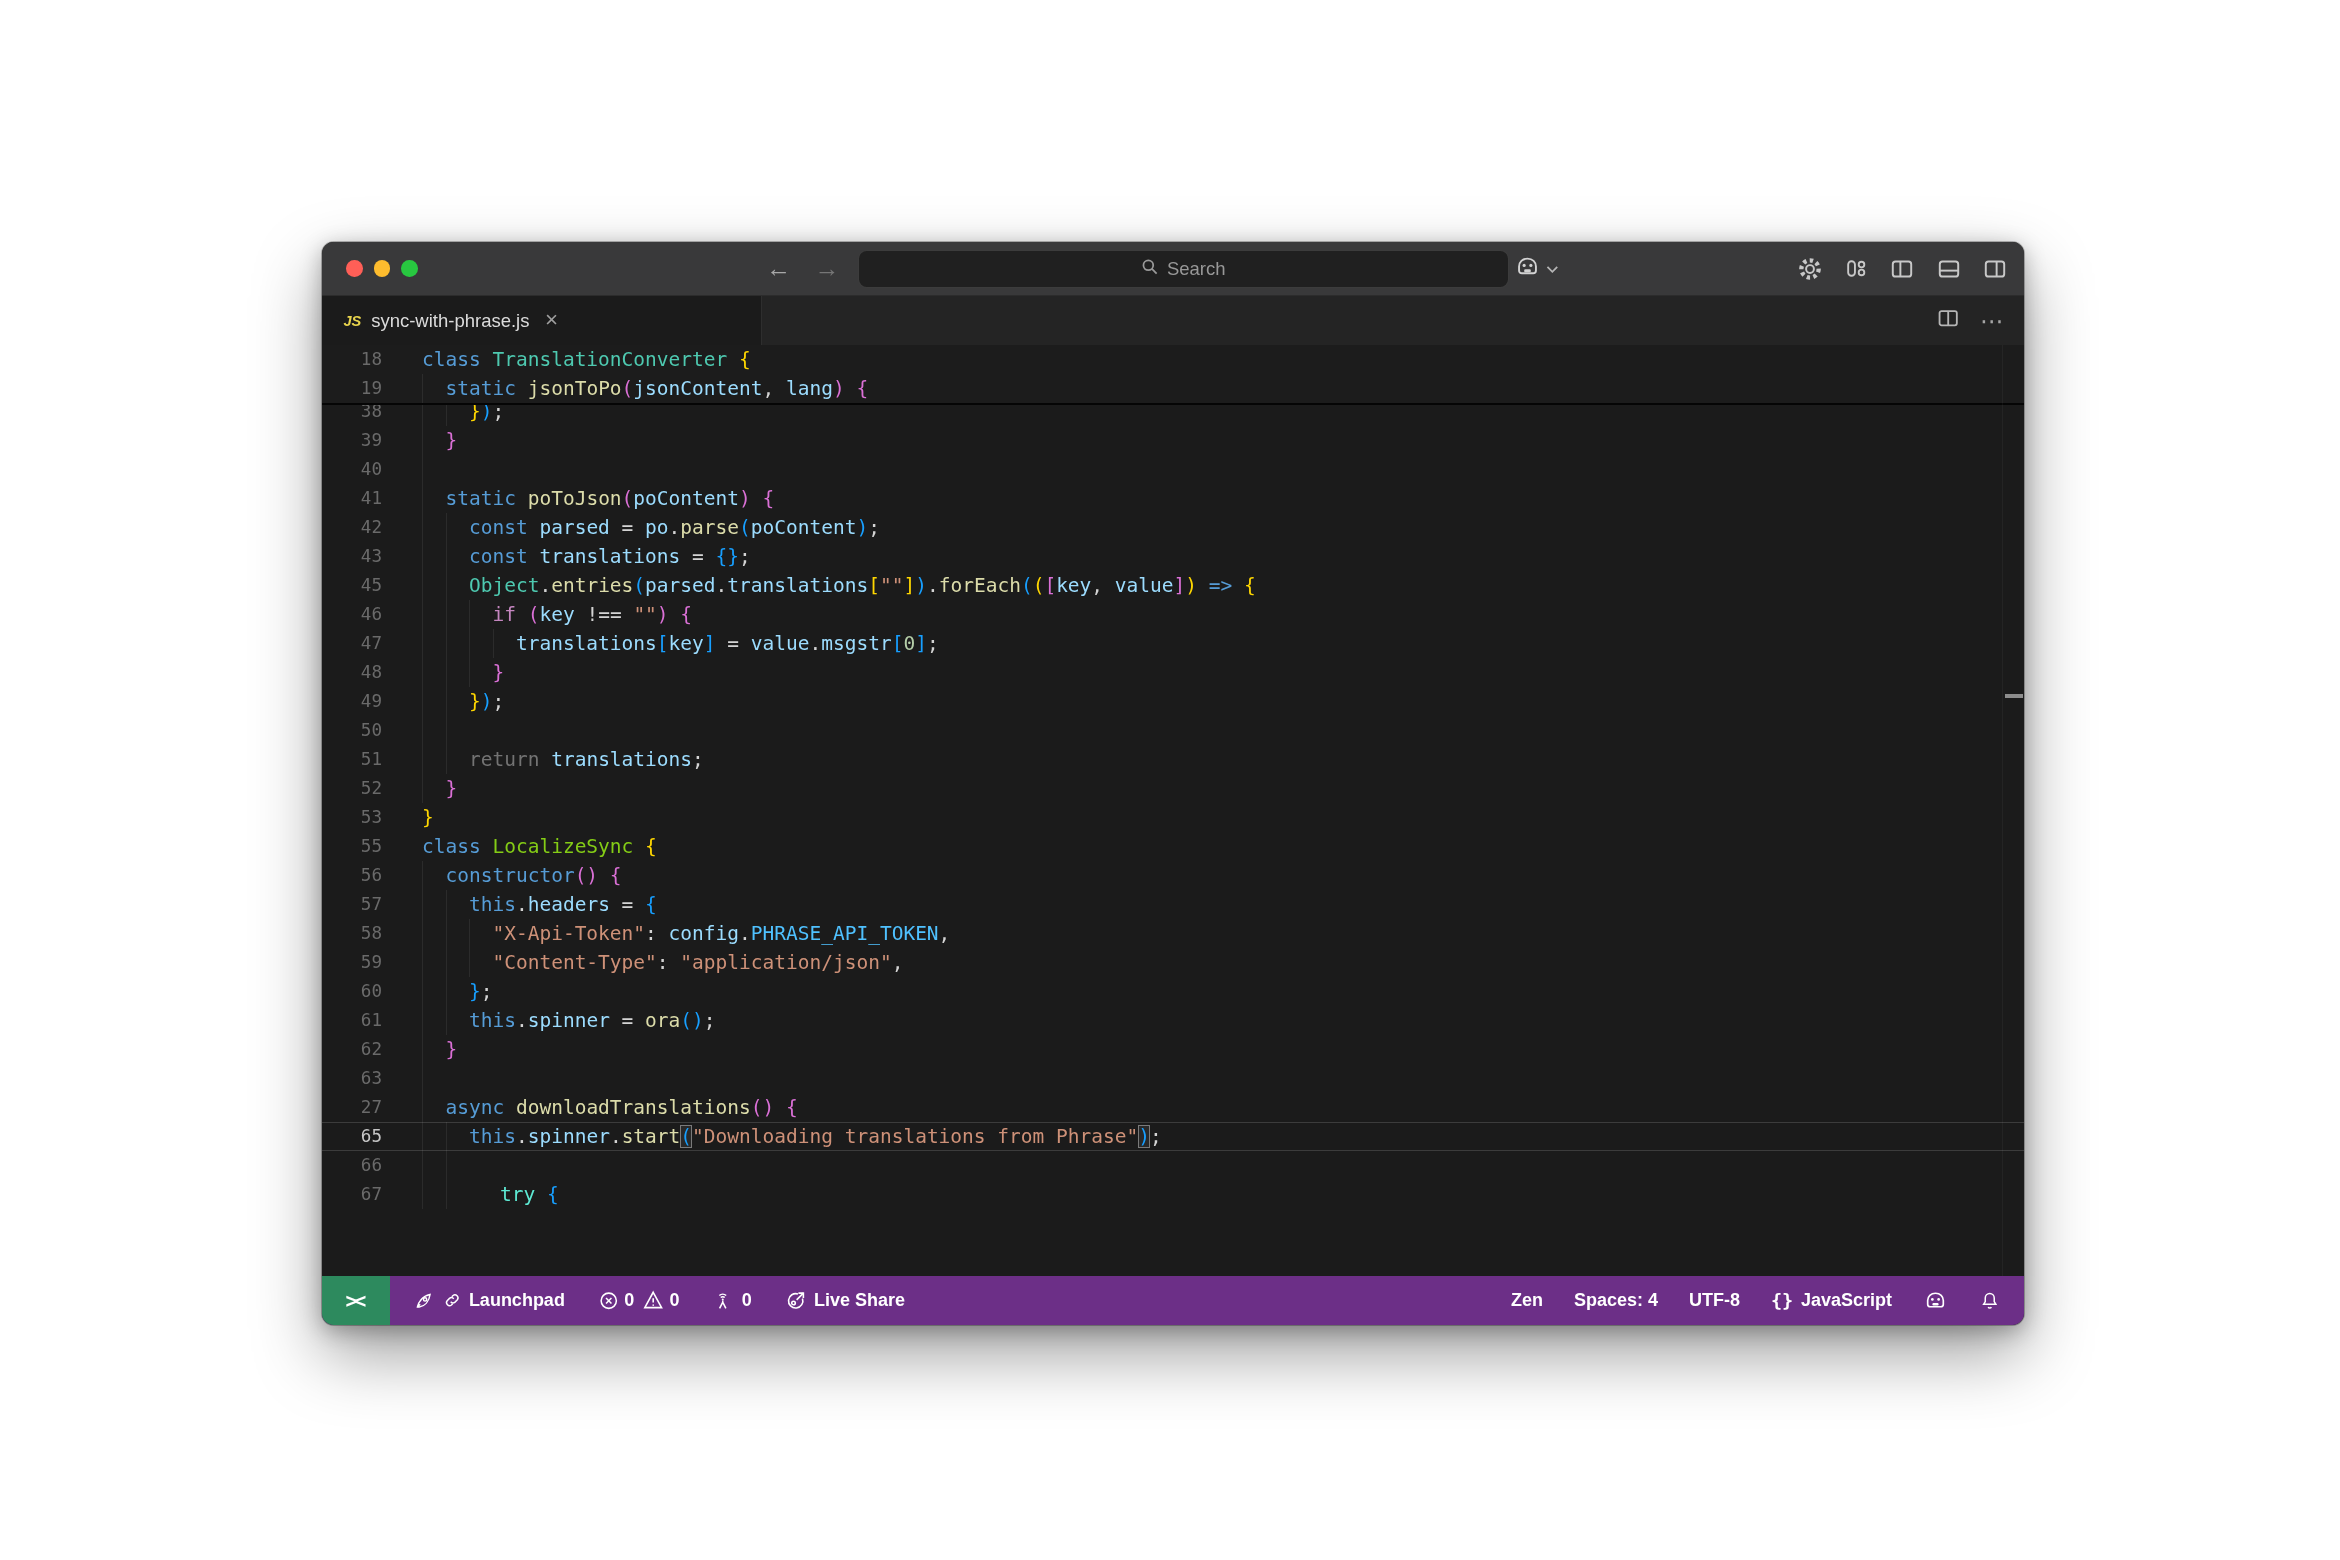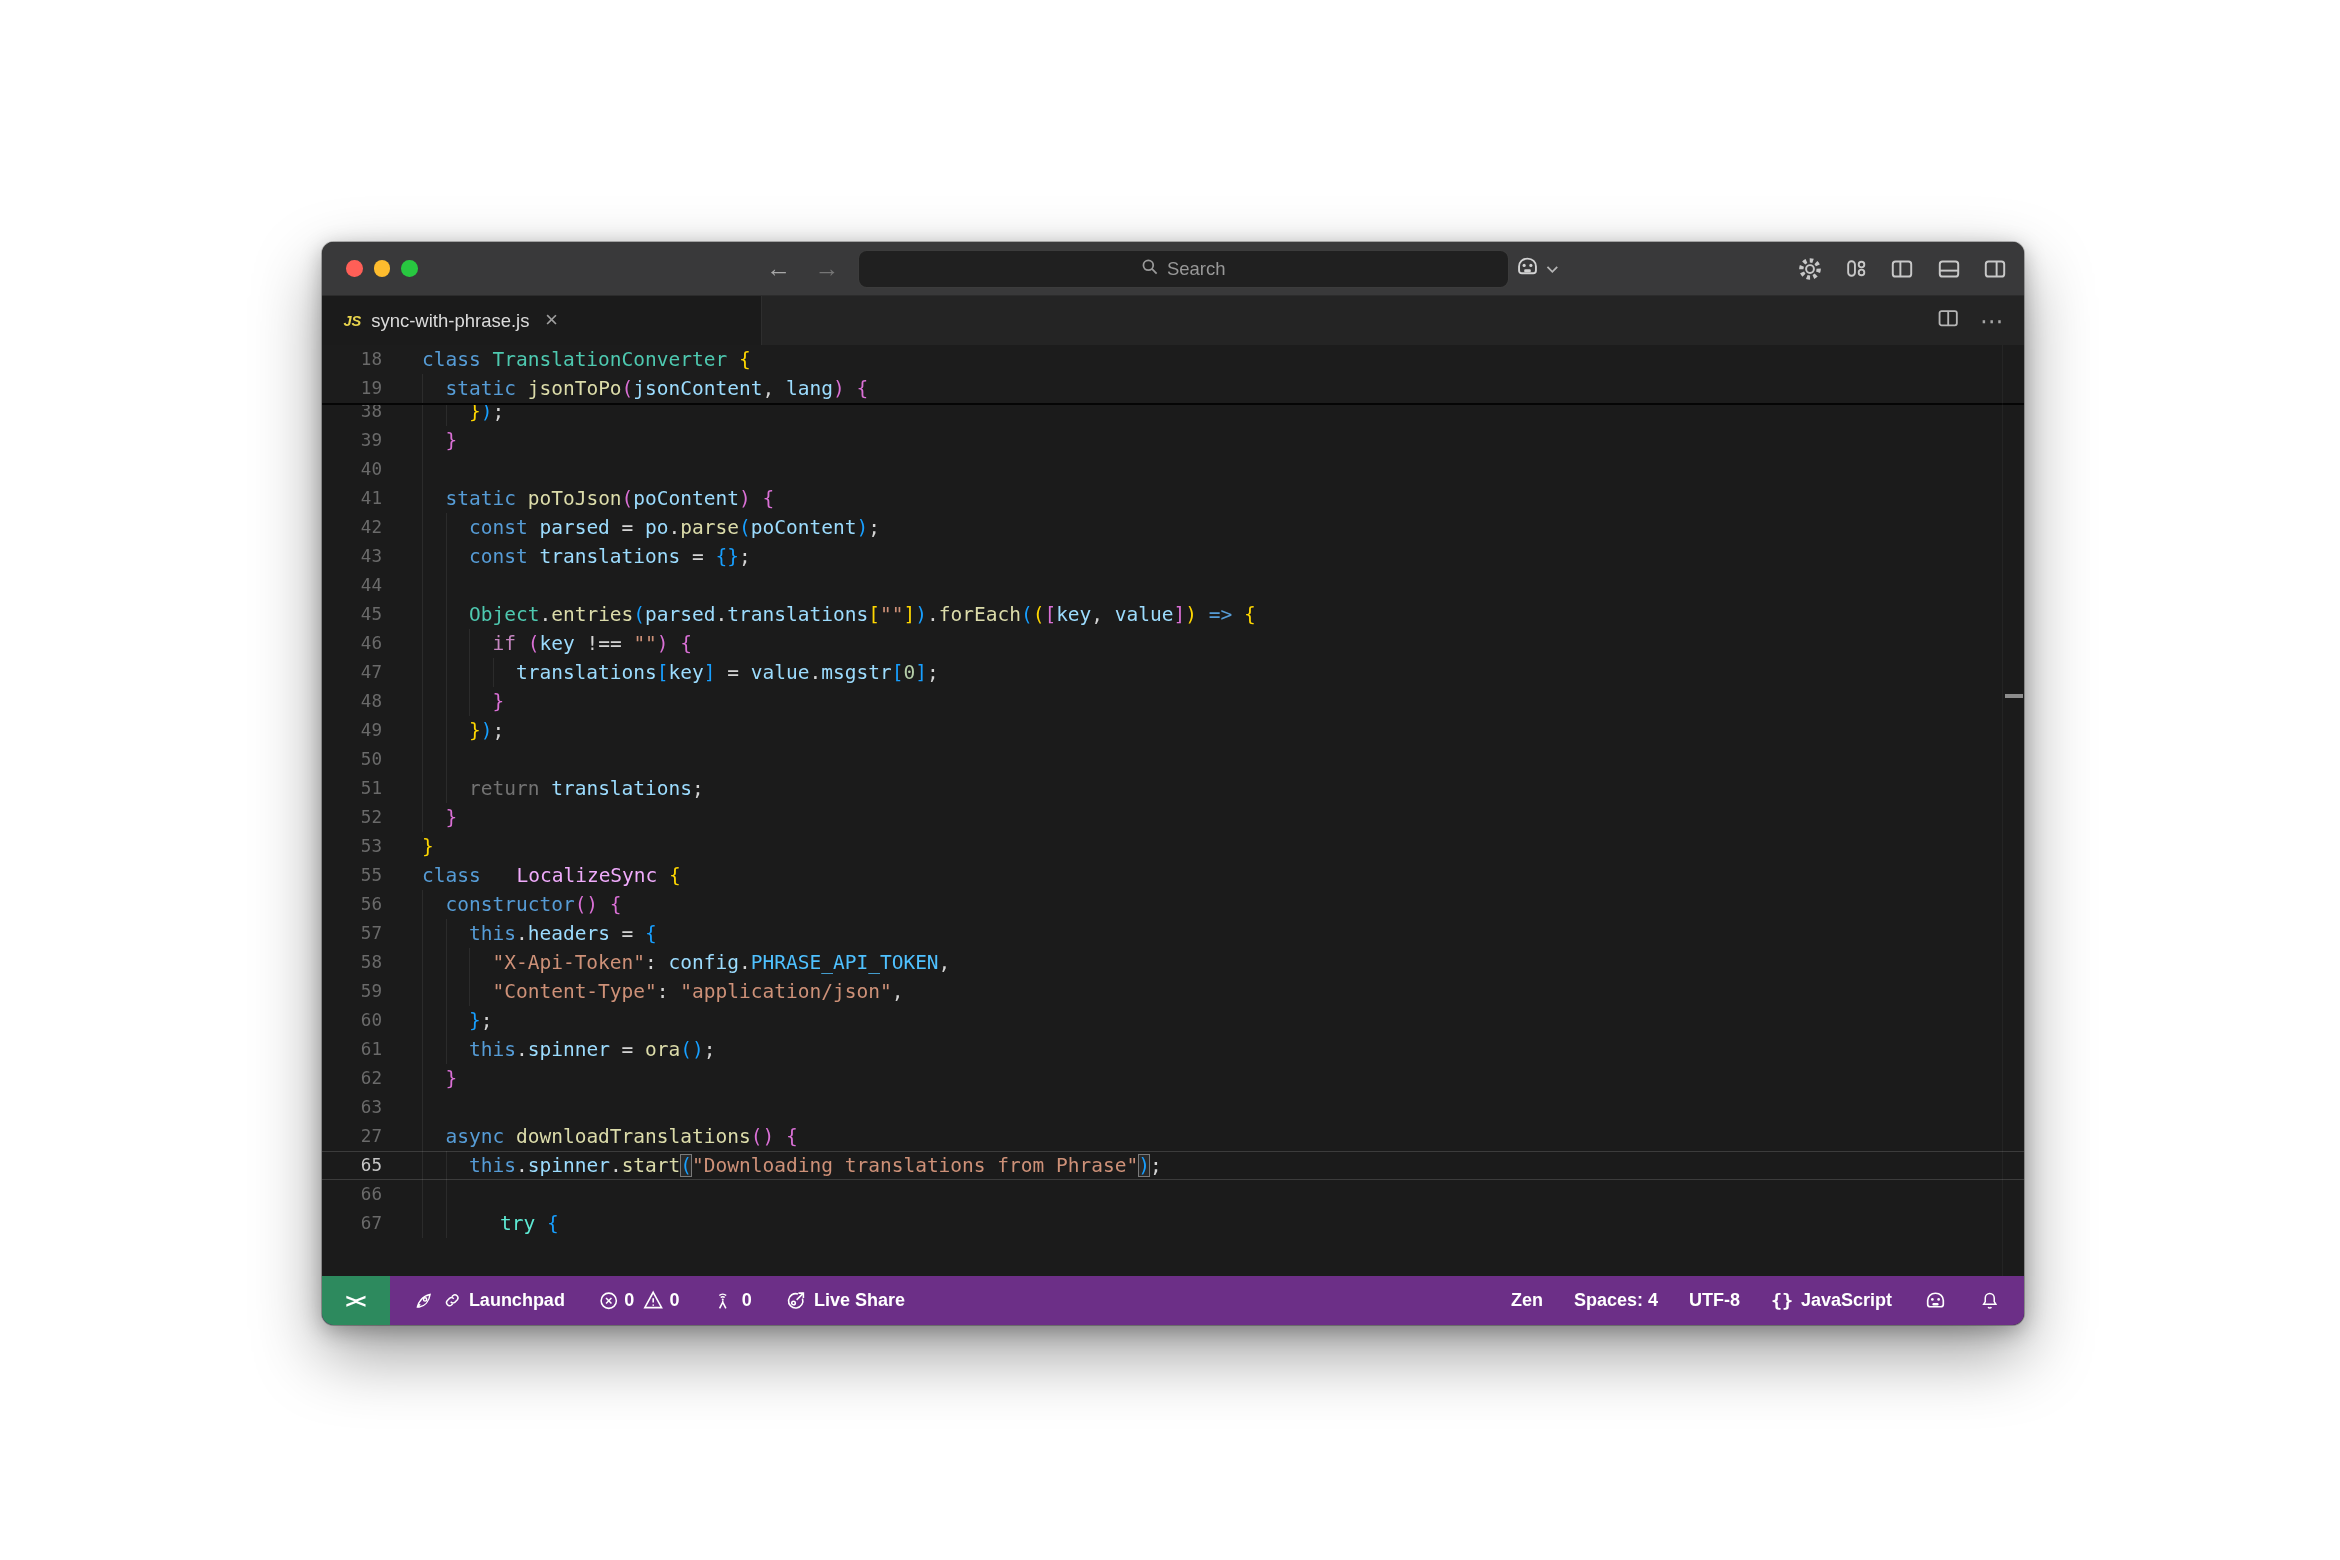--- a/index.html
+++ b/index.html
@@ -190,26 +190,20 @@
           </div>
           <div class="row">
             <div class="guide" style="left: 100px;"></div>
             <div class="guide" style="left: 124px;"></div>
             <span class="num">43</span>
             <span class="codeline"><span class="tok" style="color: rgb(212, 212, 212);">    </span><span class="tok" style="color: rgb(86, 156, 214);">const</span><span class="tok" style="color: rgb(212, 212, 212);"> </span><span class="tok" style="color: rgb(156, 220, 254);">translations</span><span class="tok" style="color: rgb(212, 212, 212);"> = </span><span class="tok" style="color: rgb(23, 159, 255);">{}</span><span class="tok" style="color: rgb(212, 212, 212);">;</span></span>
           </div>
           <div class="row">
             <div class="guide" style="left: 100px;"></div>
             <div class="guide" style="left: 124px;"></div>
-            <span class="num">44</span>
-            <span class="codeline"></span>
-          </div>
-          <div class="row">
-            <div class="guide" style="left: 100px;"></div>
-            <div class="guide" style="left: 124px;"></div>
             <span class="num">45</span>
             <span class="codeline"><span class="tok" style="color: rgb(212, 212, 212);">    </span><span class="tok" style="color: rgb(78, 201, 176);">Object</span><span class="tok" style="color: rgb(212, 212, 212);">.</span><span class="tok" style="color: rgb(220, 220, 170);">entries</span><span class="tok" style="color: rgb(23, 159, 255);">(</span><span class="tok" style="color: rgb(156, 220, 254);">parsed</span><span class="tok" style="color: rgb(212, 212, 212);">.</span><span class="tok" style="color: rgb(156, 220, 254);">translations</span><span class="tok" style="color: rgb(255, 215, 0);">[</span><span class="tok" style="color: rgb(206, 145, 120);">""</span><span class="tok" style="color: rgb(255, 215, 0);">]</span><span class="tok" style="color: rgb(23, 159, 255);">)</span><span class="tok" style="color: rgb(212, 212, 212);">.</span><span class="tok" style="color: rgb(220, 220, 170);">forEach</span><span class="tok" style="color: rgb(23, 159, 255);">(</span><span class="tok" style="color: rgb(255, 215, 0);">(</span><span class="tok" style="color: rgb(218, 112, 214);">[</span><span class="tok" style="color: rgb(156, 220, 254);">key</span><span class="tok" style="color: rgb(212, 212, 212);">, </span><span class="tok" style="color: rgb(156, 220, 254);">value</span><span class="tok" style="color: rgb(218, 112, 214);">]</span><span class="tok" style="color: rgb(255, 215, 0);">)</span><span class="tok" style="color: rgb(212, 212, 212);"> </span><span class="tok" style="color: rgb(86, 156, 214);">=&gt;</span><span class="tok" style="color: rgb(212, 212, 212);"> </span><span class="tok" style="color: rgb(255, 215, 0);">{</span></span>
           </div>
           <div class="row">
             <div class="guide" style="left: 100px;"></div>
             <div class="guide" style="left: 124px;"></div>
             <div class="guide" style="left: 147px;"></div>
             <span class="num">46</span>
             <span class="codeline"><span class="tok" style="color: rgb(212, 212, 212);">      </span><span class="tok" style="color: rgb(197, 134, 192);">if</span><span class="tok" style="color: rgb(212, 212, 212);"> </span><span class="tok" style="color: rgb(218, 112, 214);">(</span><span class="tok" style="color: rgb(156, 220, 254);">key</span><span class="tok" style="color: rgb(212, 212, 212);"> !== </span><span class="tok" style="color: rgb(206, 145, 120);">""</span><span class="tok" style="color: rgb(218, 112, 214);">)</span><span class="tok" style="color: rgb(212, 212, 212);"> </span><span class="tok" style="color: rgb(218, 112, 214);">{</span></span>
           </div>
@@ -250,21 +244,21 @@
             <div class="guide" style="left: 100px;"></div>
             <span class="num">52</span>
             <span class="codeline"><span class="tok" style="color: rgb(212, 212, 212);">  </span><span class="tok" style="color: rgb(218, 112, 214);">}</span></span>
           </div>
           <div class="row">
             <span class="num">53</span>
             <span class="codeline"><span class="tok" style="color: rgb(255, 215, 0);">}</span></span>
           </div>
           <div class="row">
             <span class="num">55</span>
-            <span class="codeline"><span class="tok" style="color: rgb(86, 156, 214);">class</span><span class="tok" style="color: rgb(212, 212, 212);"> </span><span class="tok" style="color: #f0abfc; margin-left: 24px;">LocalizeSync</span><span class="tok" style="color: rgb(212, 212, 212);"> </span><span class="tok" style="color: rgb(255, 215, 0);">{</span></span>
+            <span class="codeline"><span class="tok" style="color: rgb(86, 156, 214);">class</span><span class="tok" style="color: rgb(212, 212, 212);"> </span><span class="tok" style="color: #84cc16;">LocalizeSync</span><span class="tok" style="color: rgb(212, 212, 212);"> </span><span class="tok" style="color: rgb(255, 215, 0);">{</span></span>
           </div>
           <div class="row">
             <div class="guide" style="left: 100px;"></div>
             <span class="num">56</span>
             <span class="codeline"><span class="tok" style="color: rgb(212, 212, 212);">  </span><span class="tok" style="color: rgb(86, 156, 214);">constructor</span><span class="tok" style="color: rgb(218, 112, 214);">()</span><span class="tok" style="color: rgb(212, 212, 212);"> </span><span class="tok" style="color: rgb(218, 112, 214);">{</span></span>
           </div>
           <div class="row">
             <div class="guide" style="left: 100px;"></div>
             <div class="guide" style="left: 124px;"></div>
             <span class="num">57</span>

